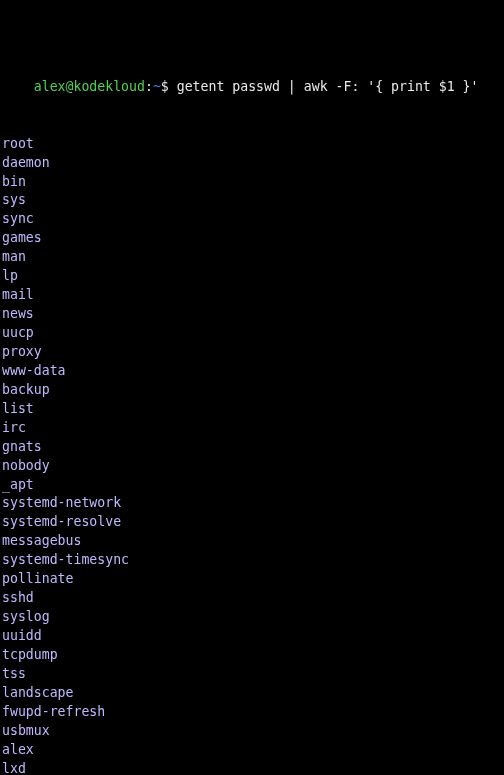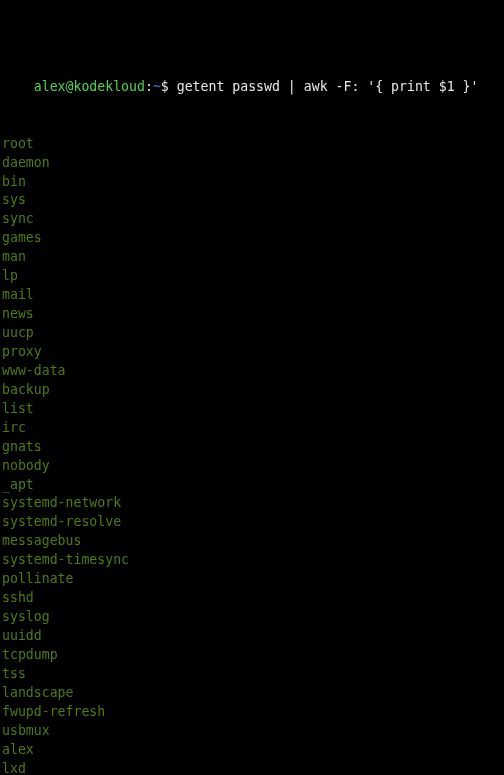--- a/index.html
+++ b/index.html
@@ -29,21 +29,21 @@
   }
   .line {
     height: 18.95px;
     white-space: pre;
   }
   .user  { color: #4fd44f; }
   .colon { color: #e6e6e6; }
   .path  { color: #3a7bd5; }
   .dollar{ color: #e6e6e6; }
   .cmd   { color: #e8e8e8; }
-  .out   { color: #4d7c0f; }
+  .out   { color: #c4b5fd; }
   .sp { white-space: pre; }
 </style>
 </head>
 <body>
 
 <div id="terminal">
 
   <div class="line">
     <span class="user">alex@kodekloud</span><span class="colon">:</span><span class="path">~</span><span class="dollar">$</span><span class="cmd sp"> getent passwd | awk -F: '{ print $1 }'</span>
   </div>

